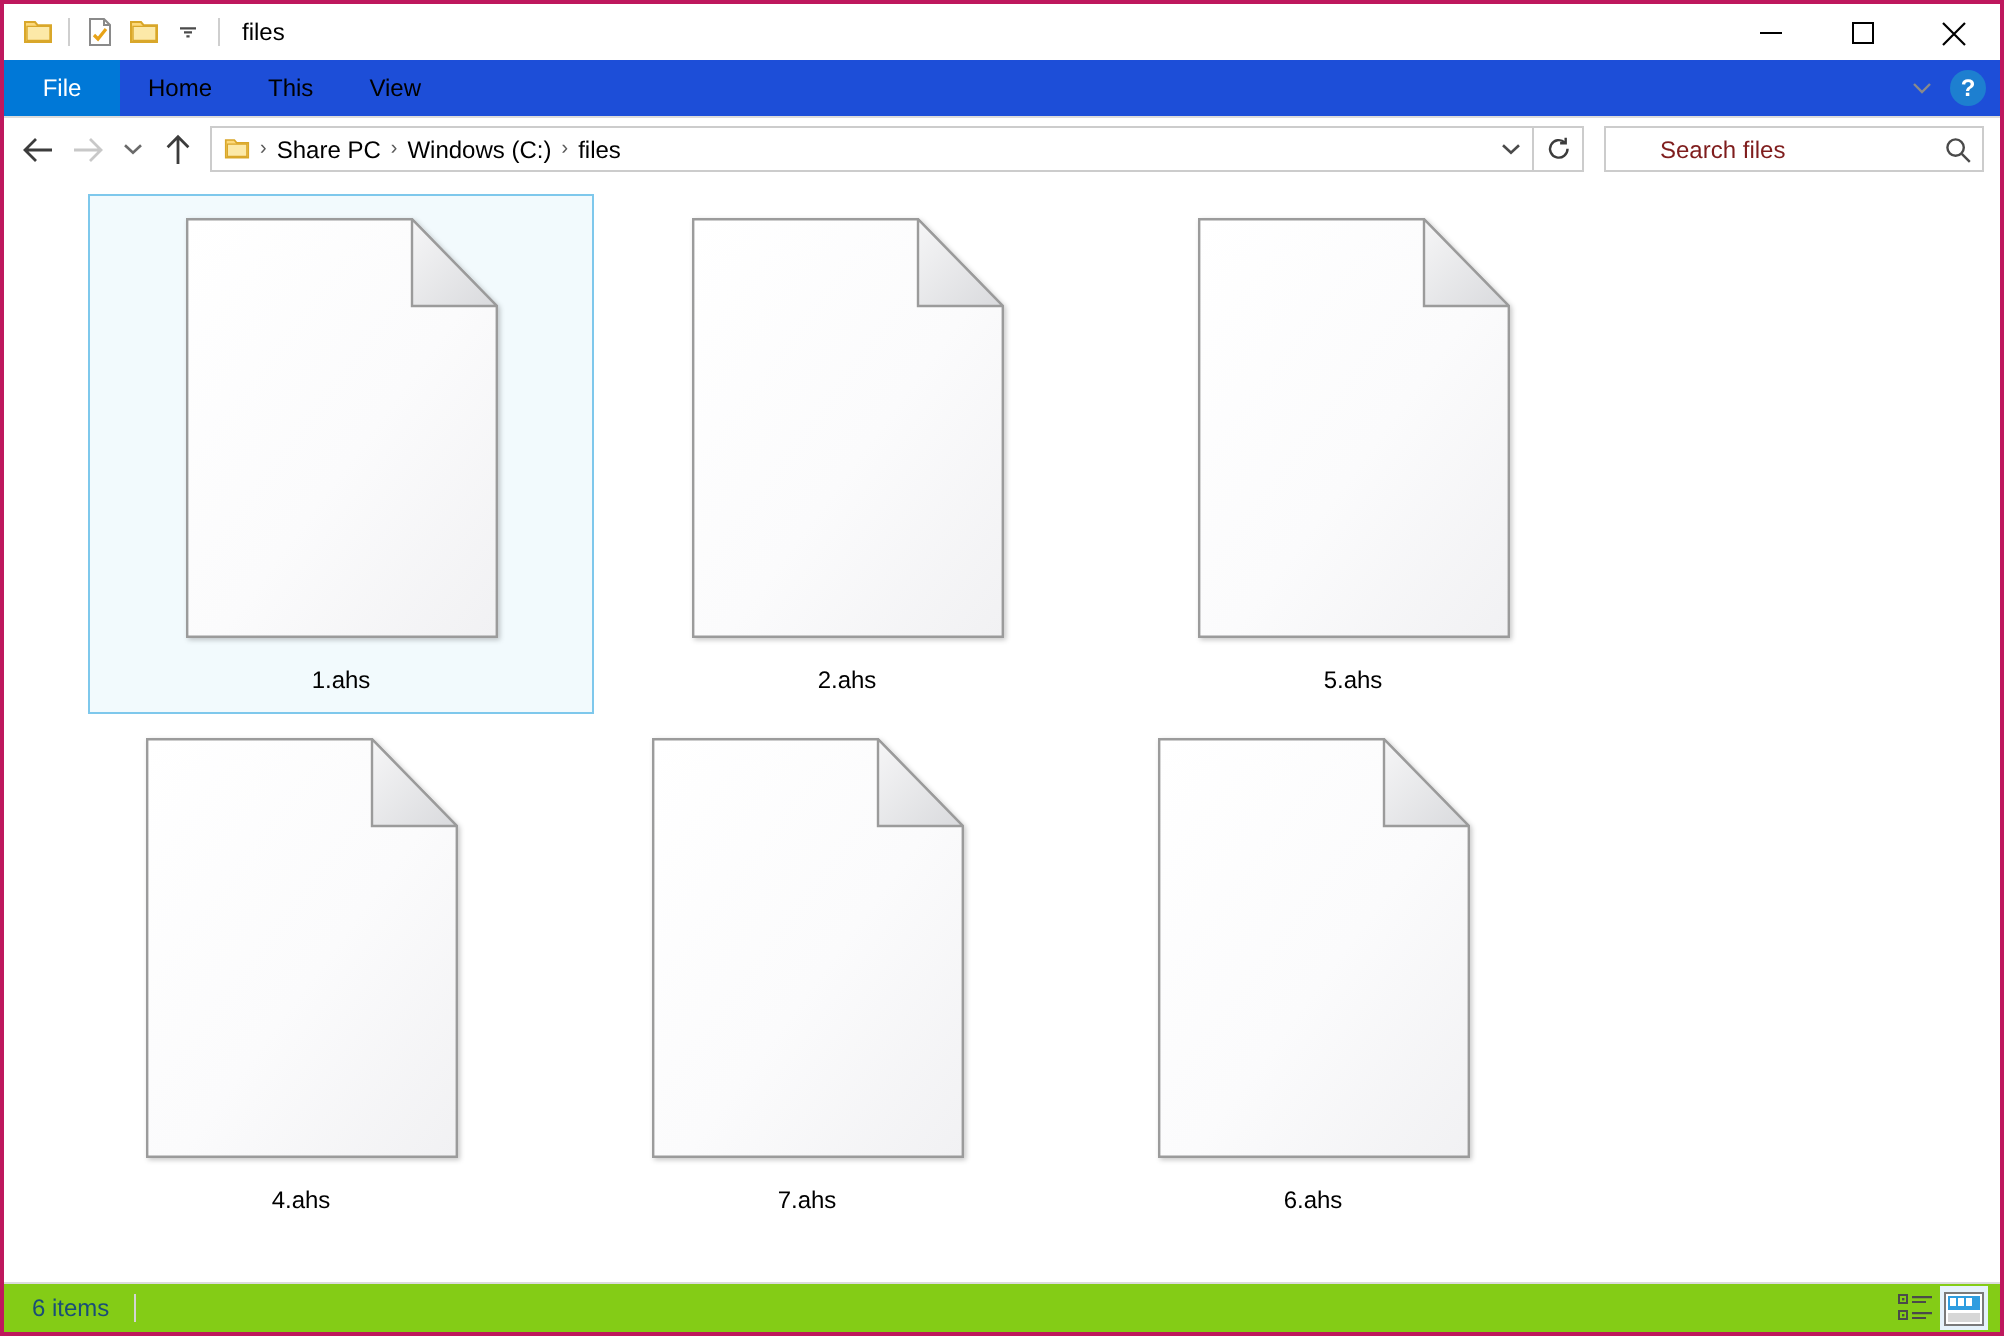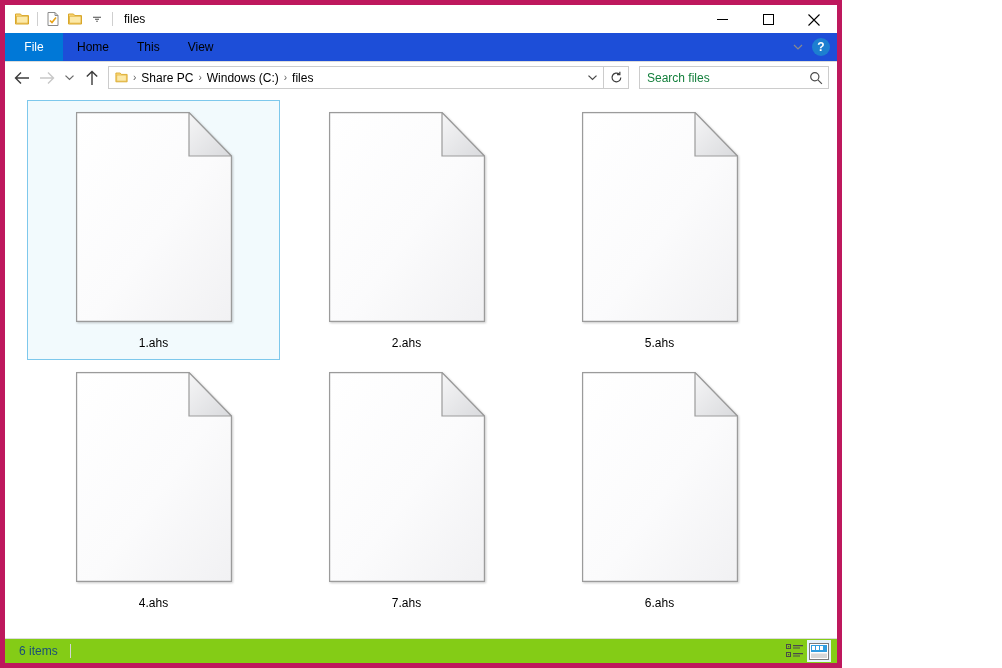--- a/index.html
+++ b/index.html
@@ -10,24 +10,24 @@
   body {
     width: 1002px;
     height: 668px;
     font-family: "Liberation Sans", sans-serif;
     overflow: hidden;
     -webkit-font-smoothing: antialiased;
   }
 
   .window {
     position: relative;
-    width: 842px;
+    width: 1002px;
     height: 668px;
     box-sizing: border-box;
-    border: 5px solid #be185d;
+    border: 2px solid #be185d;
     background: #ffffff;
     display: flex;
     flex-direction: column;
   }
 
   
   .titlebar {
     position: relative;
     height: 28px;
     flex: 0 0 28px;
@@ -216,24 +216,25 @@
     margin-left: 10px;
     border: 1px solid #cccccc;
     background: #ffffff;
     display: flex;
     align-items: center;
     box-sizing: border-box;
   }
   .search-text {
     flex: 1 1 auto;
     font-size: 12px;
-    color: #15803d;
+    color: #7f1d1d;
     padding-left: 7px;
     white-space: nowrap;
     overflow: hidden;
+    margin-left: 20px;
   }
   .search-ico {
     width: 24px;
     height: 21px;
     display: flex;
     align-items: center;
     justify-content: center;
     flex: 0 0 auto;
   }
 
@@ -258,20 +259,21 @@
     display: flex;
     flex-direction: column;
     align-items: center;
     border: 1px solid transparent;
     background: transparent;
     padding-top: 11px;
   }
   .tile.selected {
     border: 1px solid #7ec8ec;
     background: #f2fafd;
+    margin-left: 20px;
   }
   .tile-icon {
     width: 156px;
     height: 210px;
     position: relative;
     flex: 0 0 auto;
   }
   .tile-label {
     margin-top: 14px;
     font-size: 12px;

